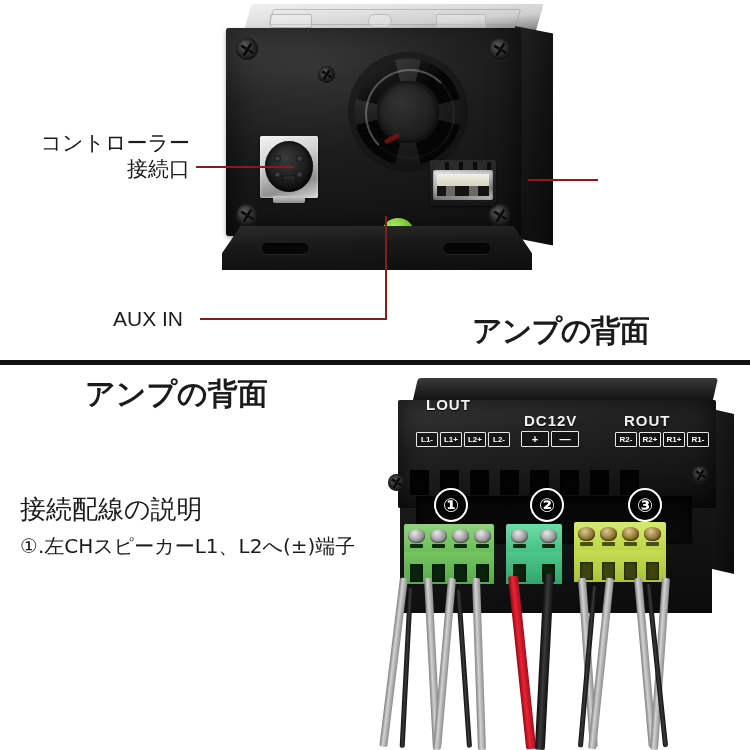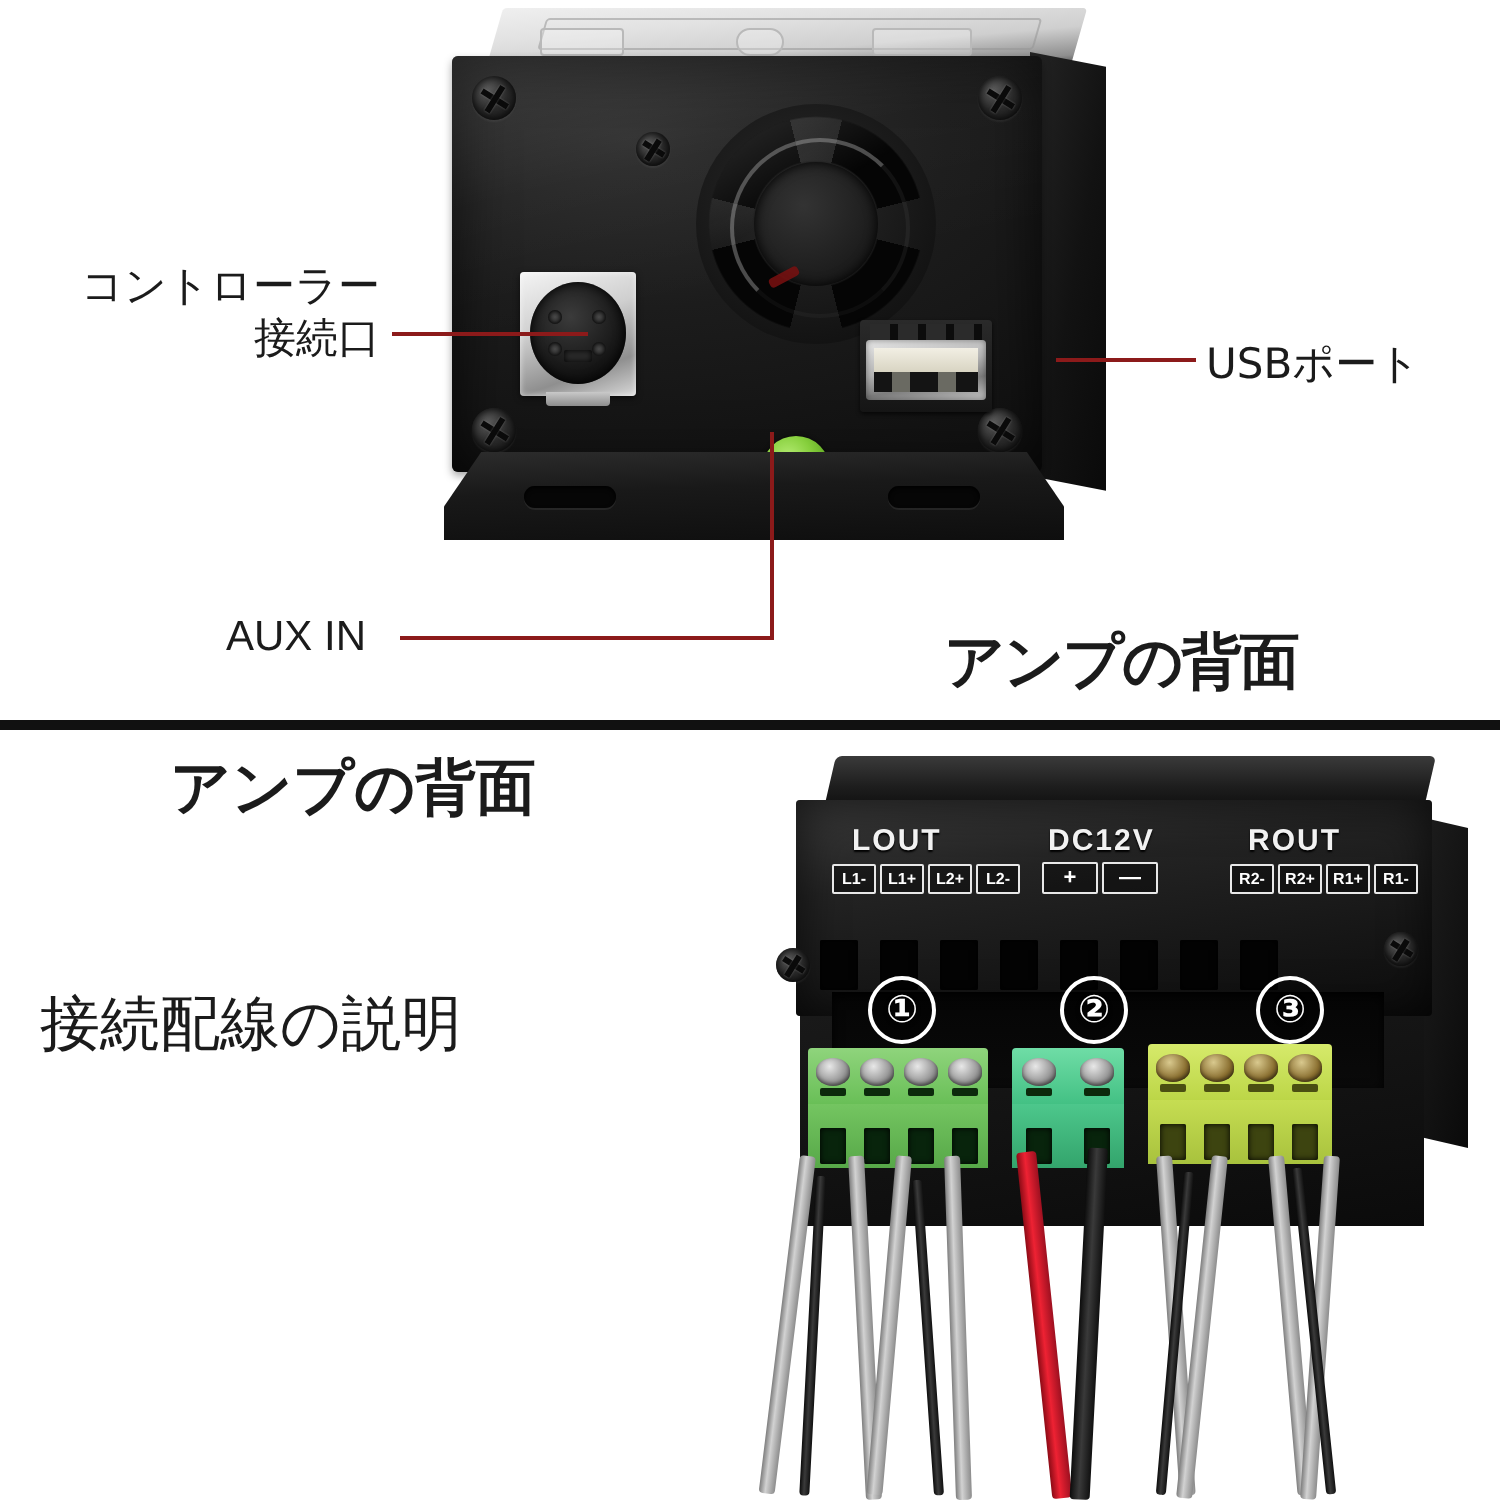--- a/index.html
+++ b/index.html
@@ -254,47 +254,47 @@
         <div class="bracket-slot" style="left:222px;"></div>
       </div>
     </div>
 
     <div class="lbl jp" style="left:30px;top:130px;font-size:21px;line-height:26px;text-align:right;width:160px;">
       <div>コントローラー</div>
       <div>接続口</div>
     </div>
     <div class="lead lead-h" style="left:196px;top:166px;width:98px;"></div>
 
-    <div class="lbl jp" style="left:603px;top:168px;font-size:21px;">USBポート</div>
     <div class="lead lead-h" style="left:528px;top:179px;width:70px;"></div>
 
     <div class="lbl" style="left:113px;top:307px;font-size:21px;">AUX IN</div>
     <div class="lead lead-h" style="left:200px;top:318px;width:186px;"></div>
     <div class="lead lead-v" style="left:385px;top:216px;height:104px;"></div>
 
     <div class="lbl jp heading" style="left:472px;top:311px;font-size:30px;">アンプの背面</div>
   </div>
 
   <div class="divider"></div>
 
   <div class="panel" id="panel-bottom">
 
     <div class="jp-heading2 jp" style="left:85px;top:8px;font-size:30px;position:absolute;">アンプの背面</div>
 
-    <div class="desc-line jp" style="left:20px;top:126px;font-size:30px;">接続配線の説明</div>
+    <div class="desc-line jp" style="left:20px;top:126px;font-size:26px;">接続配線の説明</div>
+    <div class="desc-line jp" style="left:20px;top:167px;font-size:20px;">①.左CHスピーカーL1、L2へ(±)端子</div>
 
     <div id="amp2">
 
       <div class="amp2-top"></div>
       <div class="amp2-side"></div>
       <div class="amp2-lower"></div>
       <div class="amp2-body"></div>
       <div class="amp2-recess"></div>
 
-      <div class="grp-title" style="left:48px;top:34px;">LOUT</div>
+      <div class="grp-title" style="left:48px;top:18px;">LOUT</div>
       <div class="grp-title" style="left:146px;top:34px;">DC12V</div>
       <div class="grp-title" style="left:246px;top:34px;text-align:center;">ROUT</div>
 
       <div class="pin-row" style="left:38px;top:54px;">
         <span class="pin">L1-</span>
         <span class="pin">L1+</span>
         <span class="pin">L2+</span>
         <span class="pin">L2-</span>
       </div>
       <div class="pin-row" style="left:143px;top:53px;">

